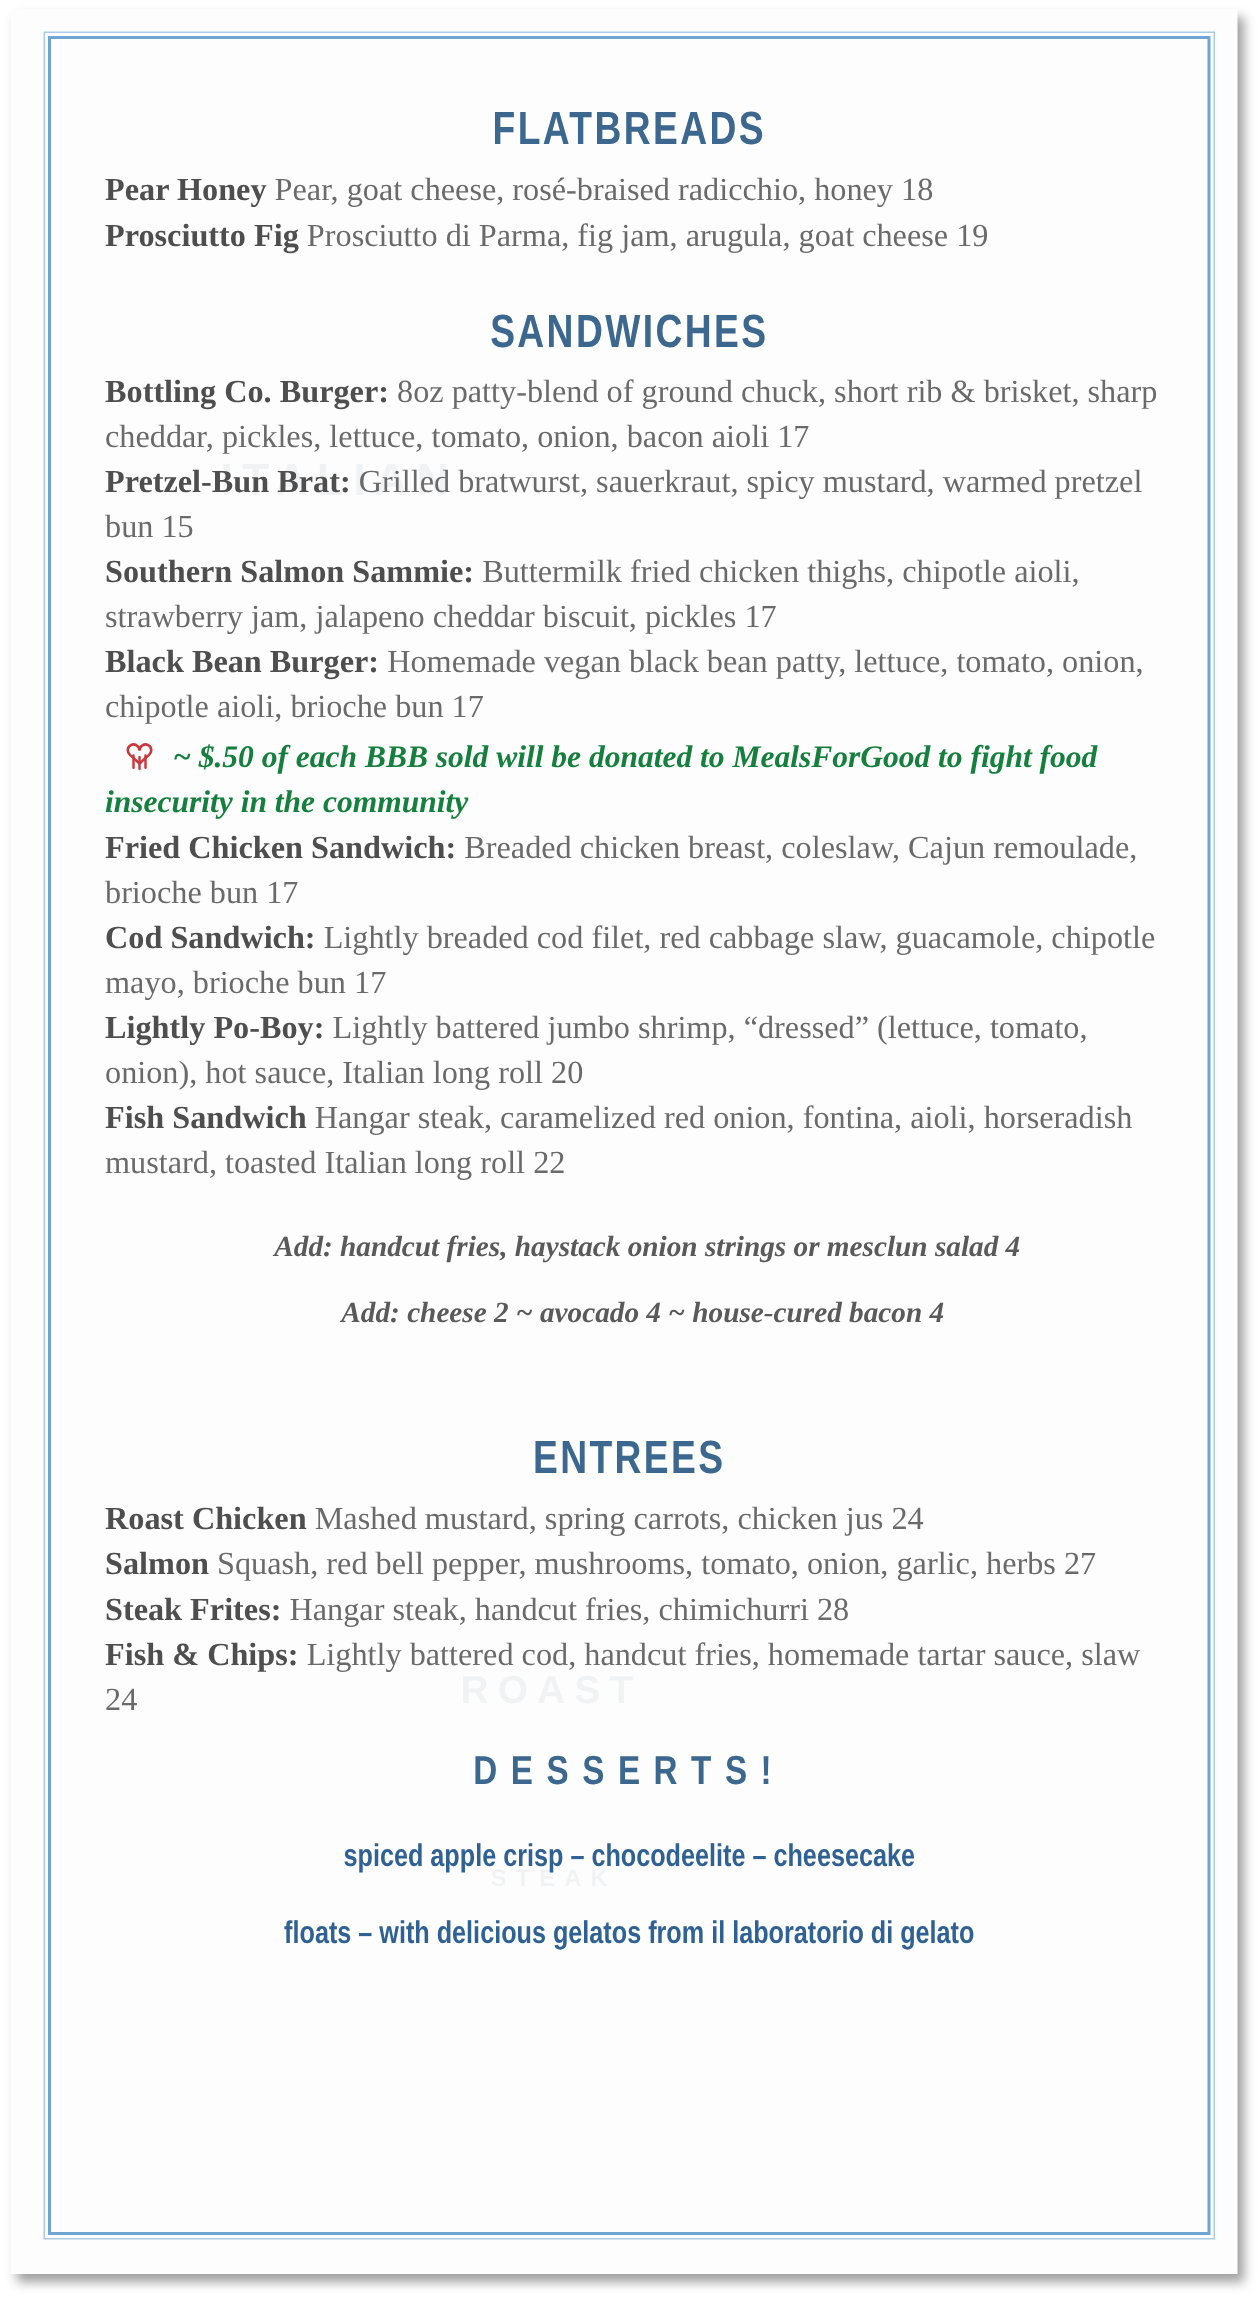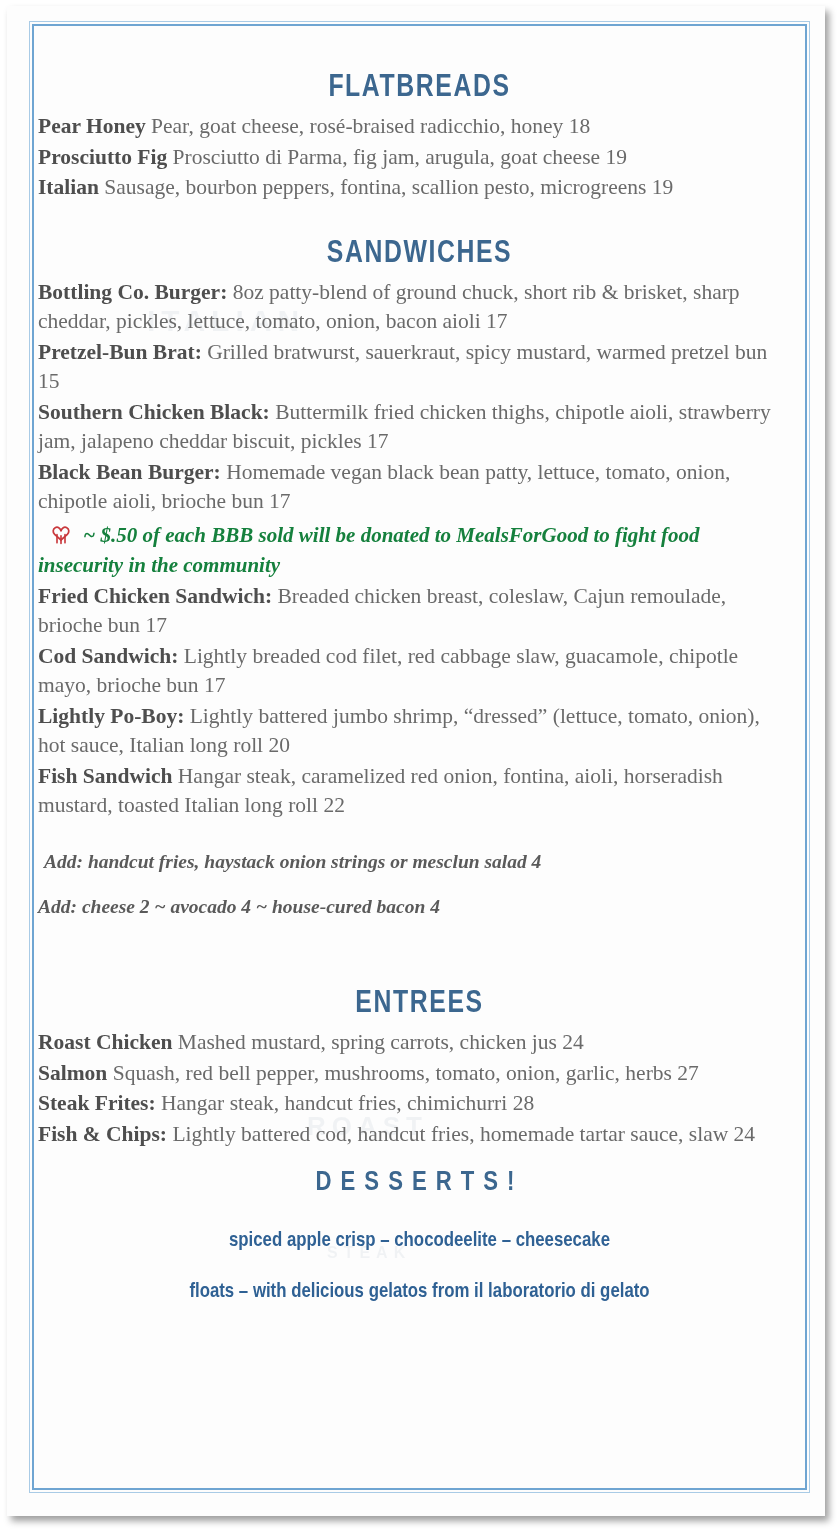--- a/index.html
+++ b/index.html
@@ -67,21 +67,21 @@
     font-weight: bold;
     font-size: 31px;
     letter-spacing: 2.0px;
     color: #3c678f;
     transform: scaleX(0.80);
     transform-origin: center;
   }
 
   
   .menu-body {
-    padding: 0 18px 0 4px;
+    padding: 0 18px 0 36px;
   }
   .item {
     font-size: 21.5px;
     line-height: 29.5px;
     color: #6a6a6a;
     margin: 0 0 1px 0;
     text-align: left;
   }
   .item .name {
     font-weight: bold;
@@ -104,20 +104,21 @@
     display: inline-block;
     width: 22px;
     height: 20px;
     vertical-align: -3px;
     margin-right: 6px;
     margin-left: 12px;
   }
 
   
   .addline {
+    text-align: center;
     font-style: italic;
     font-weight: bold;
     font-size: 19.5px;
     line-height: 25px;
     color: #5a5a5a;
   }
   .addline.first { padding-left: 6px; }
 
   
   .dessert-head {
@@ -190,46 +191,41 @@
         <p class="item">
           <span class="name">Pear Honey</span>
           <span>Pear, goat cheese, rosé-braised radicchio, honey</span>
           <span class="price">18</span>
         </p>
         <p class="item">
           <span class="name">Prosciutto Fig</span>
           <span>Prosciutto di Parma, fig jam, arugula, goat cheese</span>
           <span class="price">19</span>
         </p>
-        <p class="item">
-          <span class="name">Italian</span>
-          <span>Sausage, bourbon peppers, fontina, scallion pesto, microgreens</span>
-          <span class="price">19</span>
-        </p>
       </div>
 
       <div class="gap-lg"></div>
 
       <div class="section-head">SANDWICHES</div>
 
       <div class="gap-sm"></div>
 
       <div class="menu-body">
         <p class="item">
           <span class="name">Bottling Co. Burger:</span>
           <span>8oz patty-blend of ground chuck, short rib &amp; brisket, sharp cheddar, pickles, lettuce, tomato, onion, bacon aioli</span>
           <span class="price">17</span>
         </p>
         <p class="item">
           <span class="name">Pretzel-Bun Brat:</span>
           <span>Grilled bratwurst, sauerkraut, spicy mustard, warmed pretzel bun</span>
           <span class="price">15</span>
         </p>
         <p class="item">
-          <span class="name">Southern Chicken Black:</span>
+          <span class="name">Southern Salmon Sammie:</span>
           <span>Buttermilk fried chicken thighs, chipotle aioli, strawberry jam, jalapeno cheddar biscuit, pickles</span>
           <span class="price">17</span>
         </p>
         <p class="item">
           <span class="name">Black Bean Burger:</span>
           <span>Homemade vegan black bean patty, lettuce, tomato, onion, chipotle aioli, brioche bun</span>
           <span class="price">17</span>
         </p>
 
         <p class="note">

